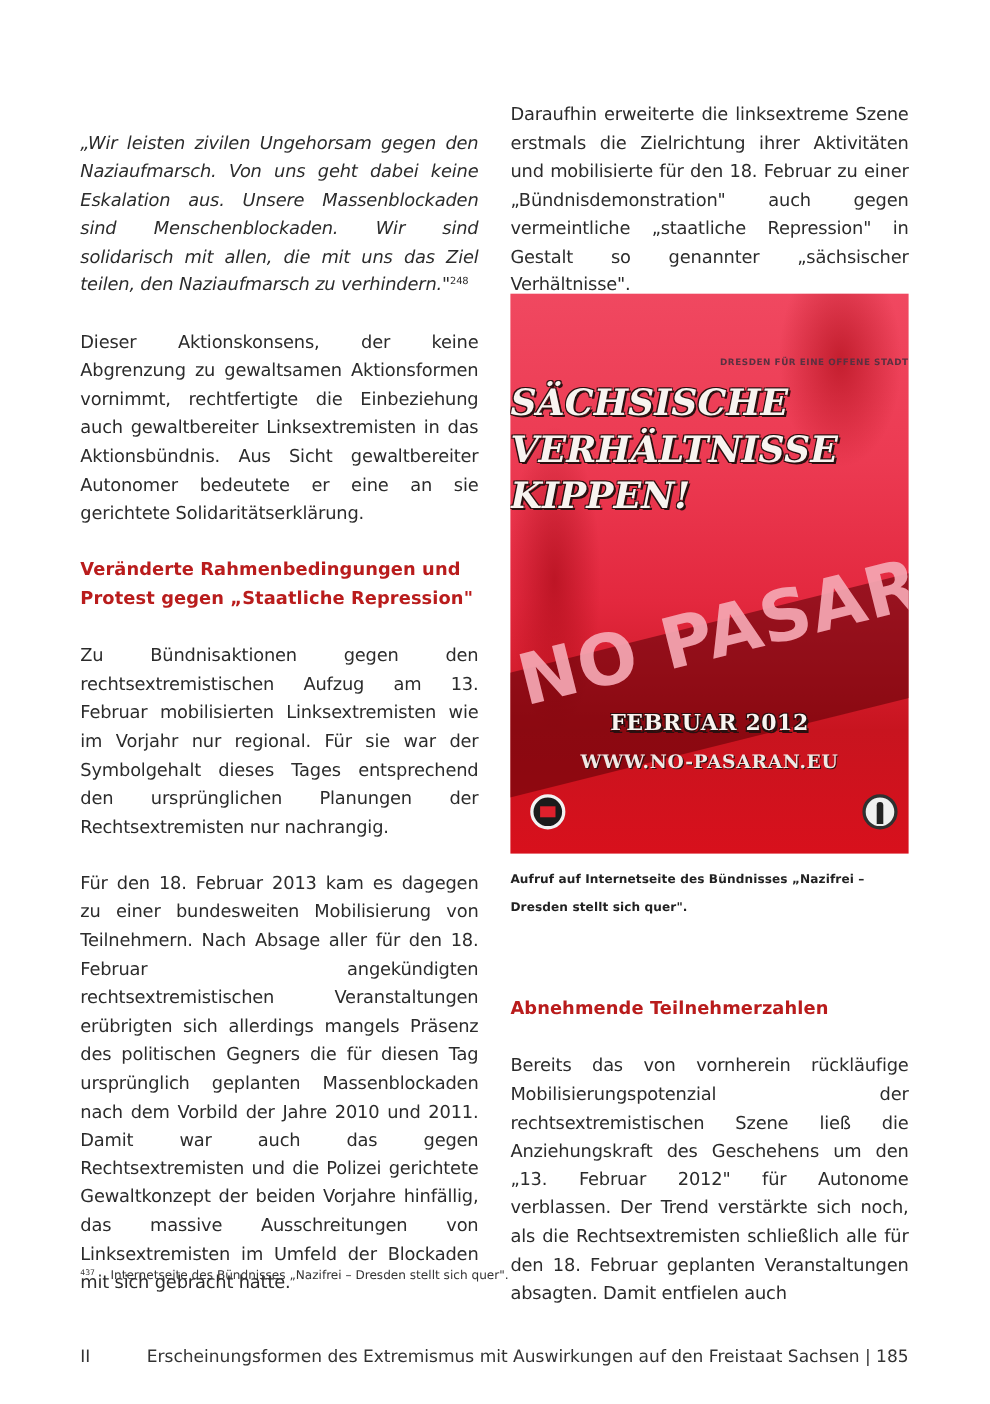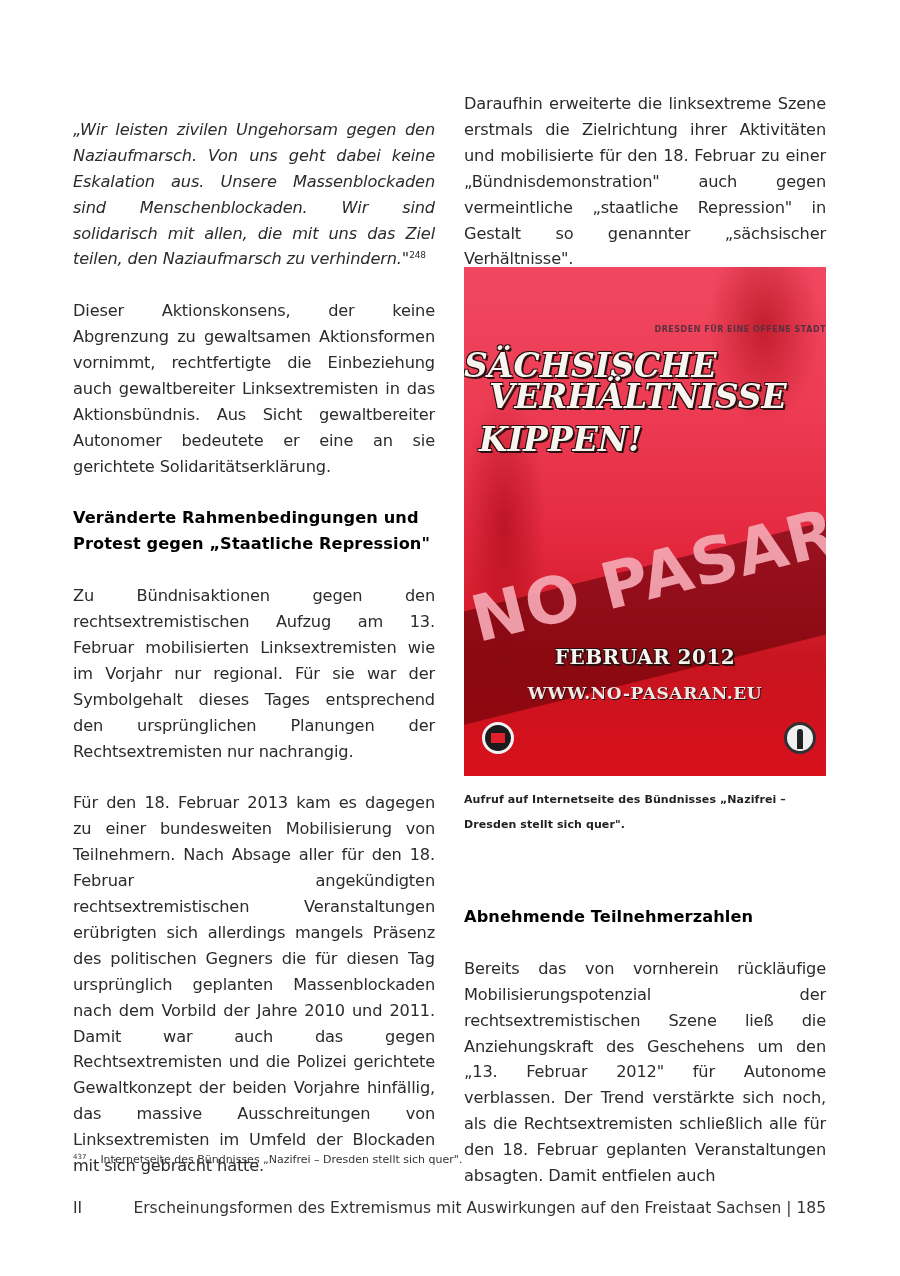--- a/index.html
+++ b/index.html
@@ -6,21 +6,21 @@
   body { width: 900px; height: 1276px; position: relative; overflow: hidden;
          font-family: "DejaVu Sans", "Liberation Sans", sans-serif; color: #2b2b2b; }
   .col { position: absolute; top: 91px; width: 362px; }
   .col.left { left: 73px; }
   .col.right { left: 464px; }
   p.body { margin: 0; font-size: 16.2px; line-height: 25.9px; text-align: justify;
            letter-spacing: -0.15px; }
   p.quote { font-style: italic; }
   sup.fn { font-size: 9px; vertical-align: 6px; line-height: 0; font-style: normal; }
   h3.sub { margin: 0; font-size: 16.2px; line-height: 25.9px; font-weight: bold;
-           color: #000000; letter-spacing: 0.1px; }
+           color: #b91c1c; letter-spacing: 0.1px; }
   .gap { height: 25.9px; }
 
   .poster { position: absolute; left: 464px; top: 267px; width: 362px; height: 509px;
             overflow: hidden;
             background:
               radial-gradient(ellipse 80px 140px at 300px 60px, rgba(160,0,10,0.55), transparent 70%),
               radial-gradient(ellipse 60px 200px at 40px 260px, rgba(150,0,10,0.5), transparent 70%),
               linear-gradient(180deg, #f04860 0%, #ec3a52 30%, #e3283e 55%, #c8141f 78%, #d8101c 100%); }
   .poster .banner { position: absolute; left: -30px; top: 300px; width: 430px; height: 110px;
             transform: rotate(-14deg); background: rgba(90,0,5,0.55); }
@@ -28,22 +28,22 @@
             transform: rotate(-14deg); transform-origin: left top;
             font-family: "DejaVu Sans", sans-serif; font-weight: bold; font-size: 64px;
             color: #f6a8b4; letter-spacing: 1px; white-space: nowrap; opacity: 0.92; }
   .poster .smalltop { position: absolute; top: 58px; left: 0; width: 100%; text-align: right;
             font-size: 8px; color: #5a3040; letter-spacing: 0.5px; font-weight: bold; }
   .poster .title { position: absolute; left: 0; width: 100%; text-align: left;
             font-family: "DejaVu Serif", serif; font-weight: bold; font-style: italic;
             color: #f8f4f0; font-size: 33px; line-height: 40px;
             text-shadow: 2px 2px 0 #2a1010, -1px -1px 0 #2a1010, 1px -1px 0 #2a1010, -1px 1px 0 #2a1010; }
   .poster .t1 { top: 79px; }
-  .poster .t2 { top: 110px; padding-left: 25px; }
-  .poster .t3 { top: 153px; margin-left: 15px; }
+  .poster .t2 { top: 122px; }
+  .poster .t3 { top: 164px; }
   .poster .sub { position: absolute; top: 218px; left: 0; width: 100%; text-align: center;
             font-family: "DejaVu Serif", serif; font-weight: bold; font-size: 12px;
             color: #2a1010; letter-spacing: 0.5px; }
   .poster .date { position: absolute; top: 378px; left: 0; width: 100%; text-align: center;
             font-family: "DejaVu Serif", serif; font-weight: bold; font-size: 20px;
             color: #f8f4f0; letter-spacing: 0.5px;
             text-shadow: 2px 2px 0 #2a1010, -1px -1px 0 #2a1010, 1px -1px 0 #2a1010, -1px 1px 0 #2a1010; }
   .poster .url { position: absolute; top: 416px; left: 0; width: 100%; text-align: center;
             font-family: "DejaVu Serif", serif; font-weight: bold; font-size: 17px;
             color: #f0e8e4; letter-spacing: 0.6px;
@@ -56,21 +56,21 @@
             background: #e0202c; }
   .poster .logo.r::after { content: ""; position: absolute; left: 10px; top: 4px; width: 6px; height: 20px;
             background: #222; border-radius: 3px 3px 0 0; }
 
   .caption { position: absolute; left: 464px; top: 787px; width: 370px;
              font-size: 11px; line-height: 25px; font-weight: bold; color: #222; letter-spacing: 0.1px; }
   .right-lower { position: absolute; left: 464px; top: 904px; width: 362px; }
 
   .footnote { position: absolute; left: 73px; top: 1153px; font-size: 11px; color: #333; }
   .footnote .num { font-size: 7px; vertical-align: 4px; margin-right: 14px; }
-  .footer { position: absolute; top: 1199px; left: 73px; width: 753px; height: 20px;
+  .footer { position: absolute; top: 1224px; left: 73px; width: 753px; height: 20px;
             font-size: 15.5px; color: #333; }
   .footer .section { position: absolute; left: 0; top: 0; }
   .footer .running { position: absolute; right: 0; top: 0; white-space: nowrap; }
 </style>
 </head>
 <body>
 
 <div class="col left">
   <div class="gap"></div>
   <p class="body quote"><span>„Wir leisten zivilen Ungehorsam gegen den Naziaufmarsch. Von uns geht dabei keine Eskalation aus. Unsere Massenblockaden sind Menschenblockaden. Wir sind solidarisch mit allen, die mit uns das Ziel teilen, den Naziaufmarsch zu verhindern."</span><sup class="fn">248</sup></p>

